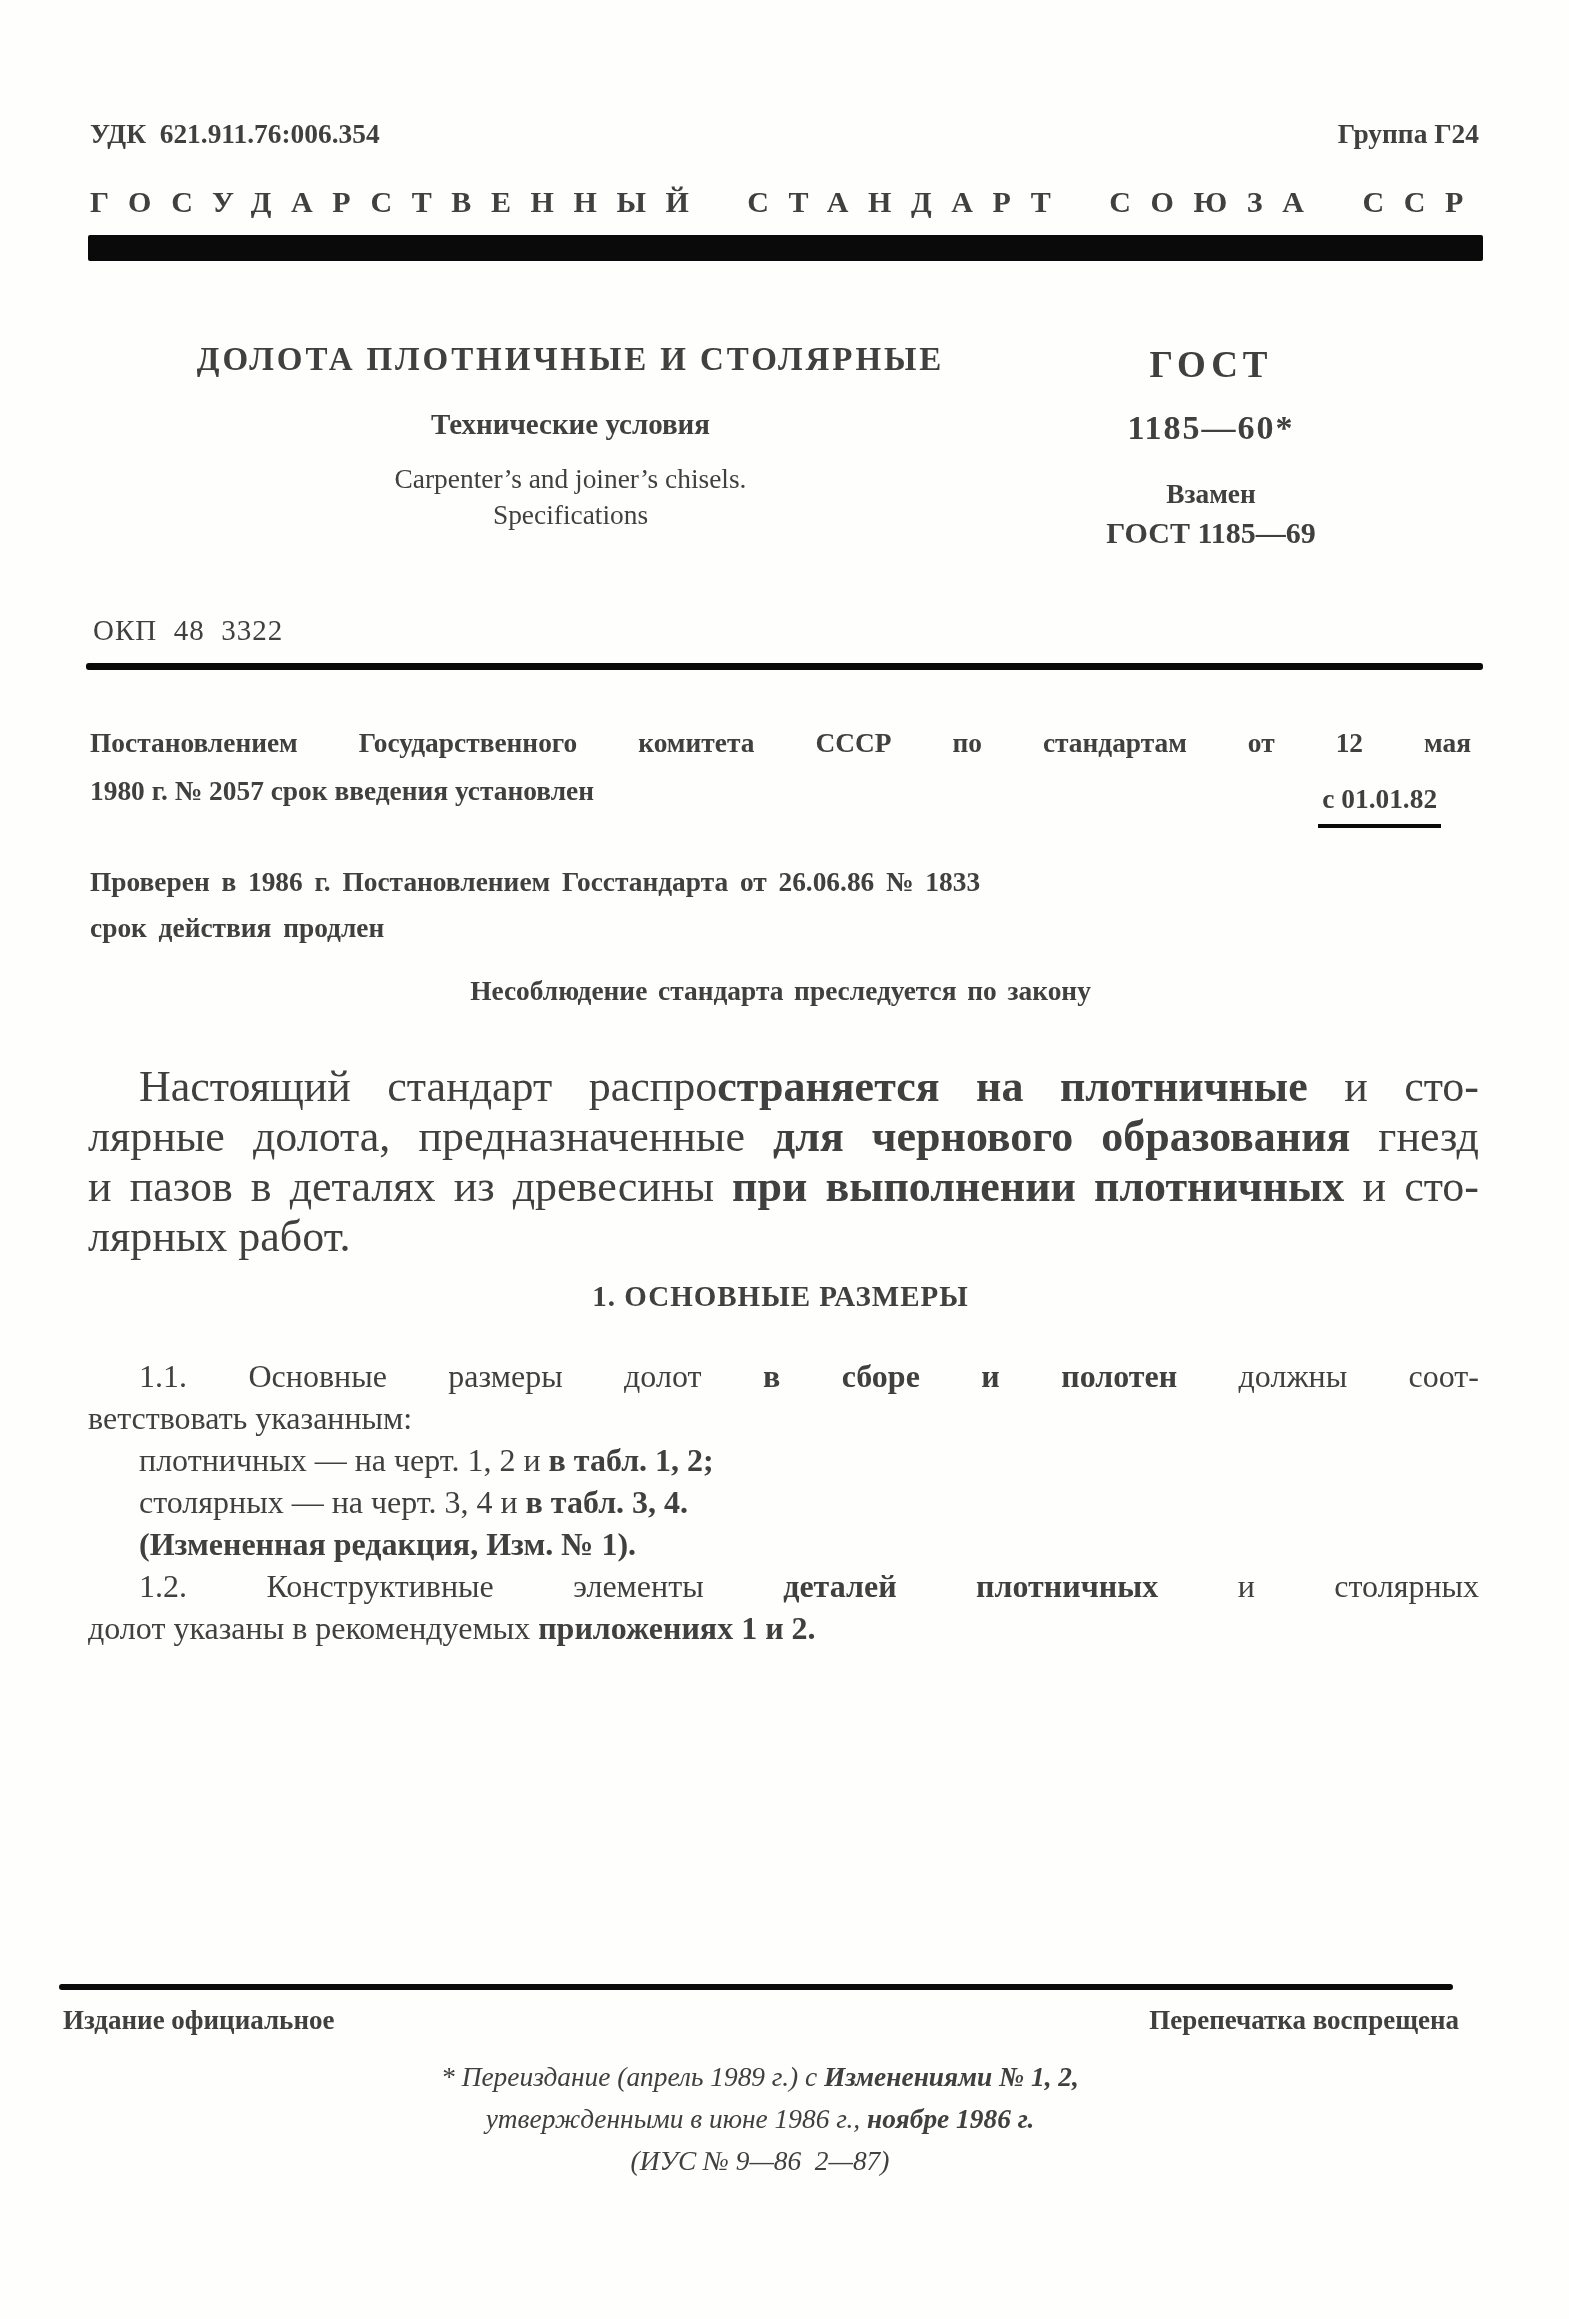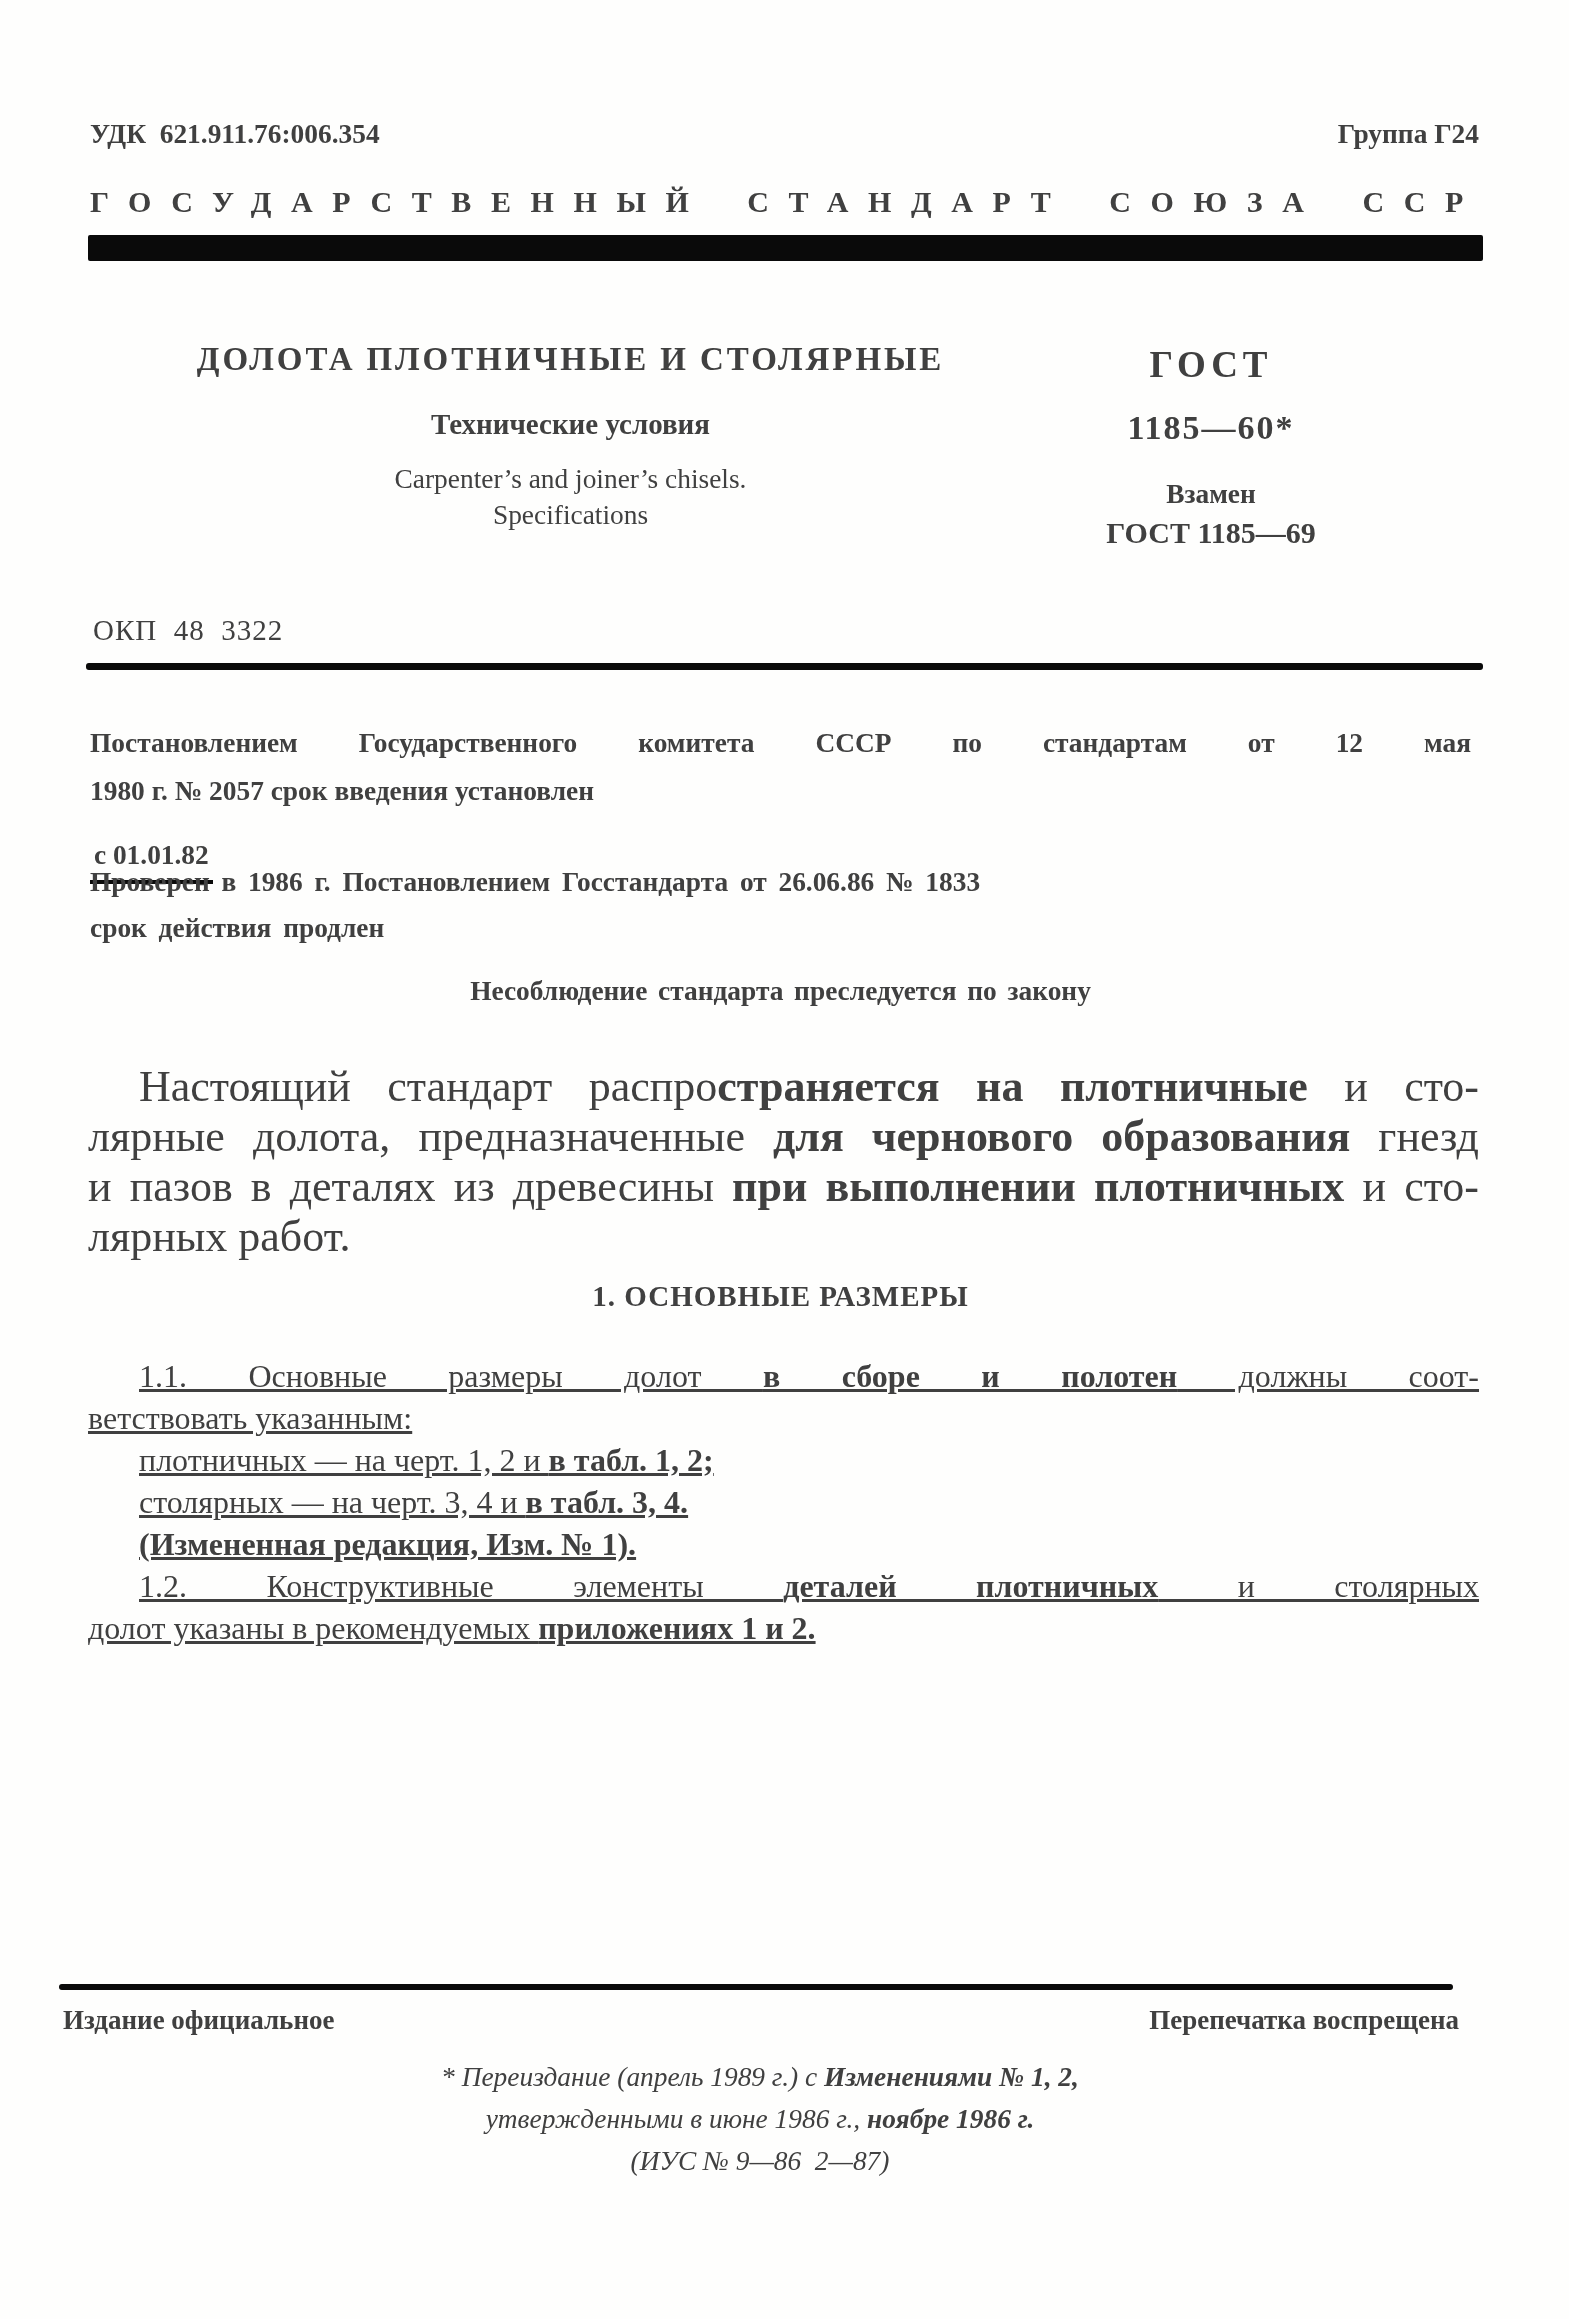--- a/index.html
+++ b/index.html
@@ -34,33 +34,33 @@
   .gost-number{margin-top:22.5px;font-size:34px;font-weight:bold;letter-spacing:2px;}
   .replaces-label{margin-top:32px;font-size:27.4px;font-weight:bold;}
   .replaces-number{margin-top:6.9px;font-size:30px;font-weight:bold;}
 
   .okp{top:614px;left:93px;font-size:29px;letter-spacing:1px;white-space:pre;}
   .rule-okp{top:663px;left:86px;right:86px;height:6.9px;background:#0a0a0a;border-radius:2.9px;}
 
   
   .decree{top:719px;left:90px;right:98px;font-size:27.4px;font-weight:bold;line-height:48px;}
   .just{text-align:justify;text-align-last:justify;}
-  .effective{top:840px;left:90px;right:128px;text-align:left;font-size:27.4px;font-weight:bold;}
+  .effective{top:784px;left:90px;right:128px;text-align:right;font-size:27.4px;font-weight:bold;}
   .effective span{display:inline-block;border-bottom:4.9px solid #0a0a0a;padding:0 3.9px 8.8px 3.9px;}
   .checked{top:859px;left:90px;right:98px;font-size:27.4px;font-weight:bold;line-height:46px;word-spacing:4.9px;}
   .law{top:976px;left:90px;right:98px;text-align:center;font-size:27.4px;font-weight:bold;word-spacing:3.9px;}
 
   
   .intro{top:1062px;left:88px;right:90px;font-size:44px;line-height:50px;}
   .indent{padding-left:51px;}
 
   
   .sec-heading{top:1280px;left:90px;right:98px;text-align:center;
                font-size:29px;font-weight:bold;letter-spacing:1px;}
-  .sec-body{top:1355px;left:88px;right:90px;font-size:32px;line-height:42px;text-decoration:underline;}
+  .sec-body{top:1355px;left:88px;right:90px;font-size:32px;line-height:42px;}
 
   
   .footer-rule{top:1984px;left:59px;right:116px;height:5.9px;background:#0a0a0a;border-radius:2.9px;}
   .footer-row{top:2005px;left:63px;right:110px;display:flex;justify-content:space-between;
               font-size:27px;font-weight:bold;}
   .footnote{top:2056px;left:59px;right:108px;text-align:center;font-style:italic;
             font-size:27.4px;line-height:42px;}
   .pre{white-space:pre;}
 </style>
 </head>

